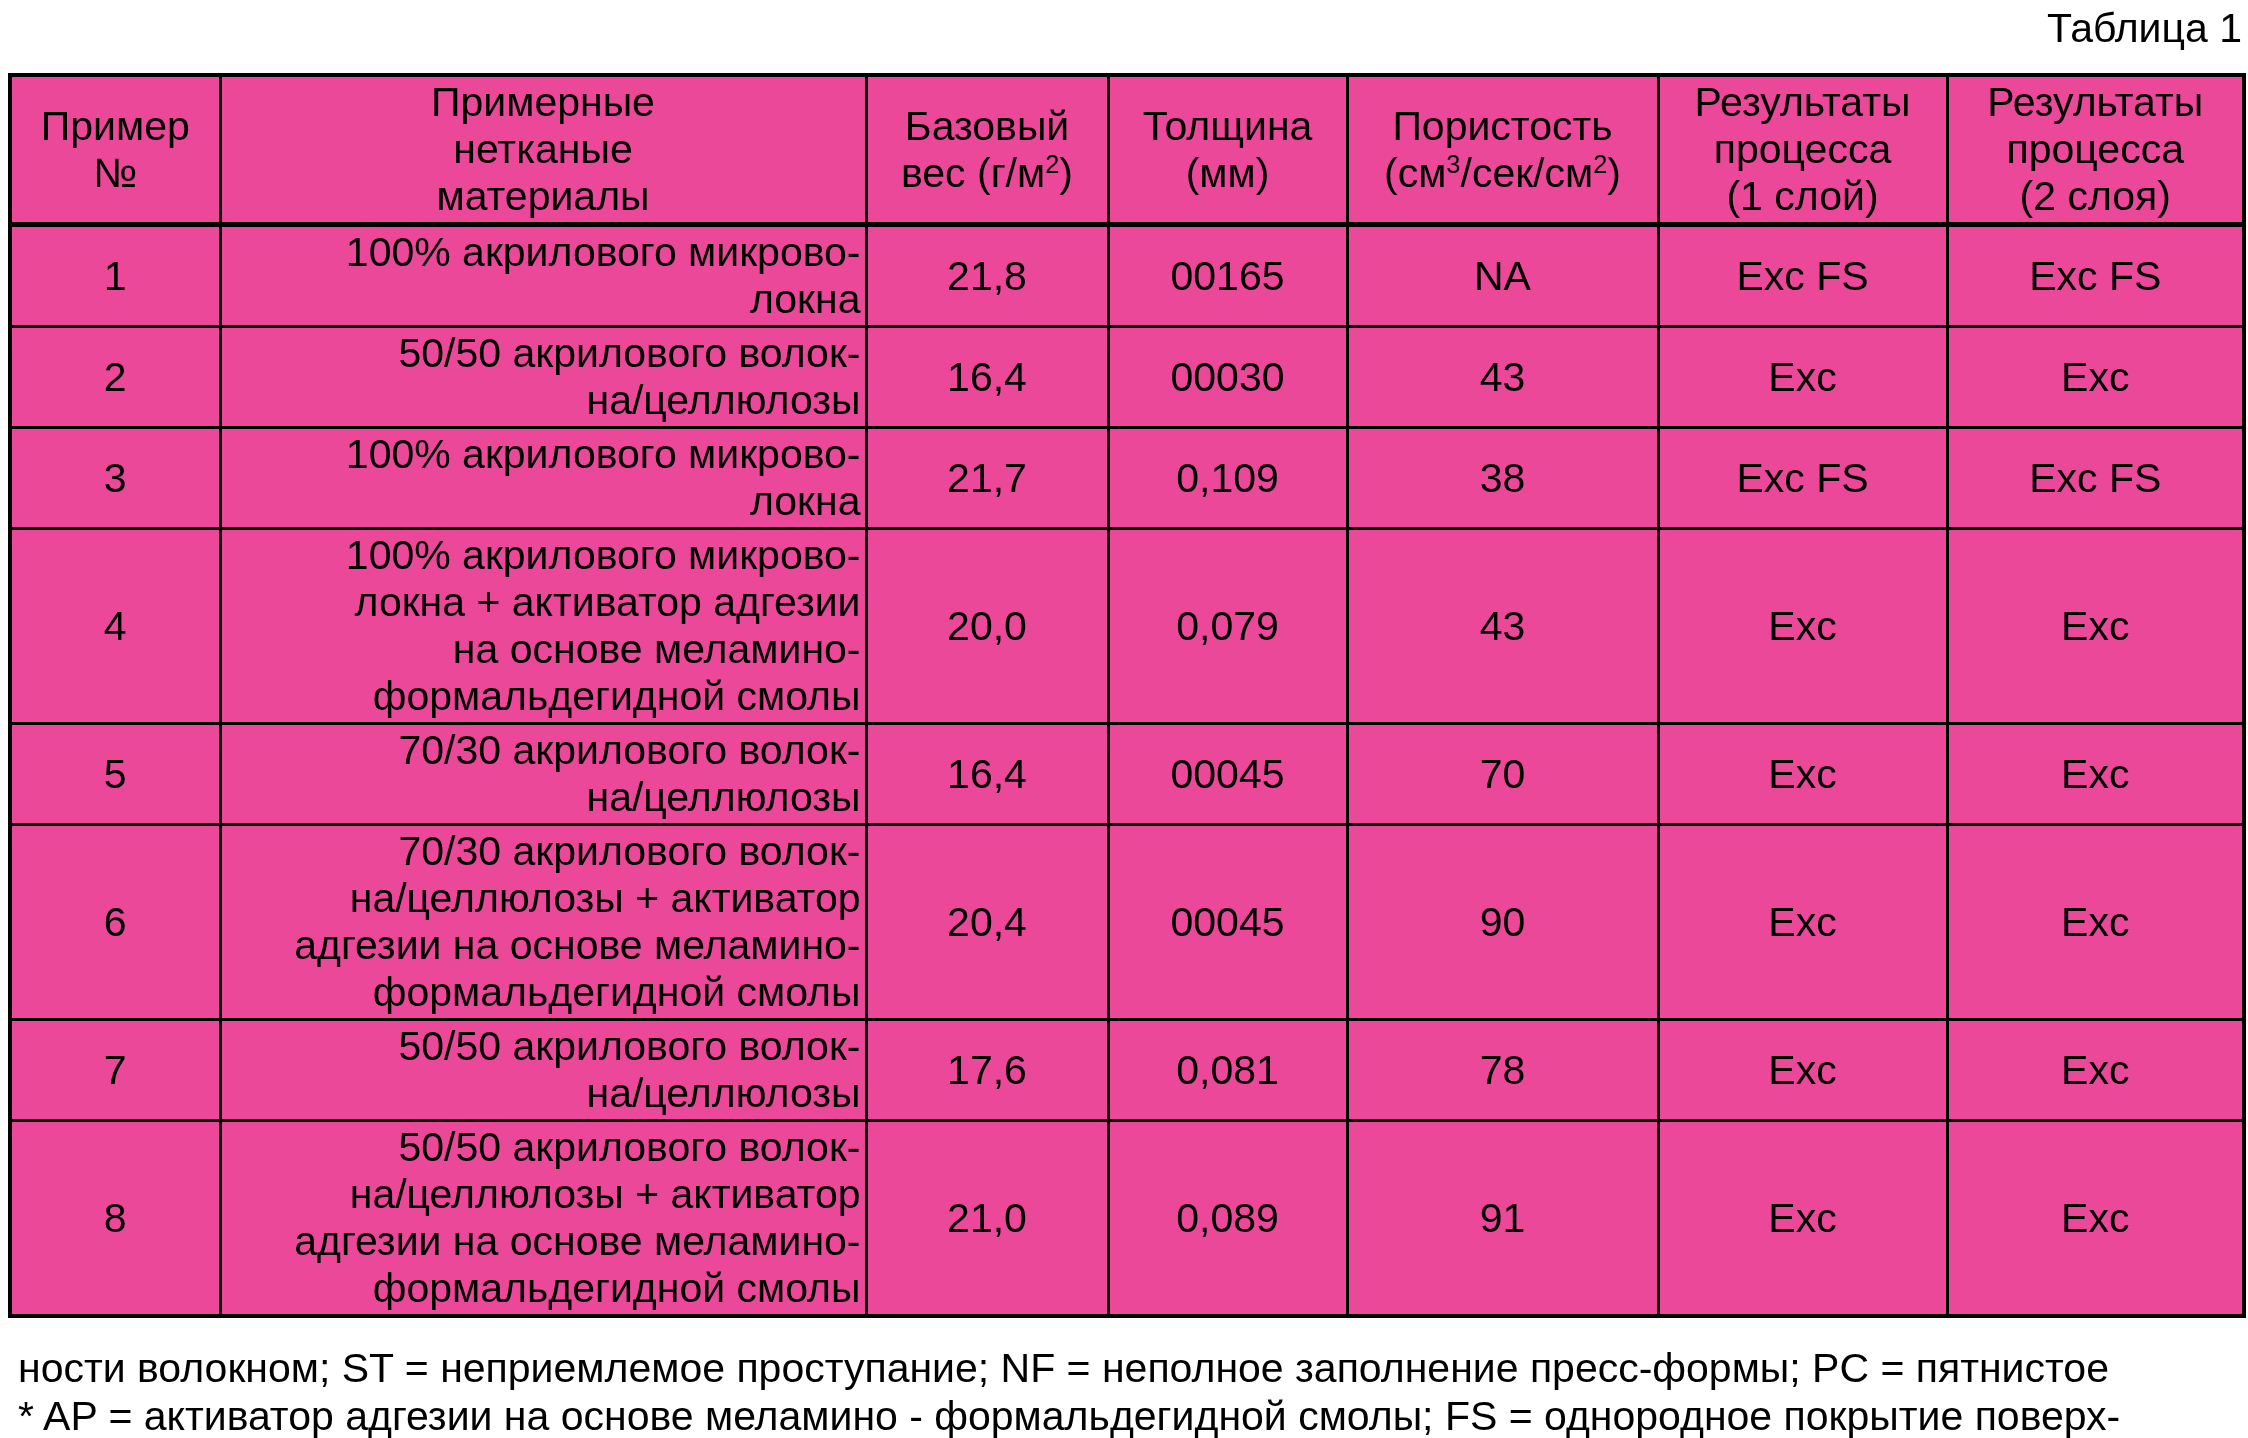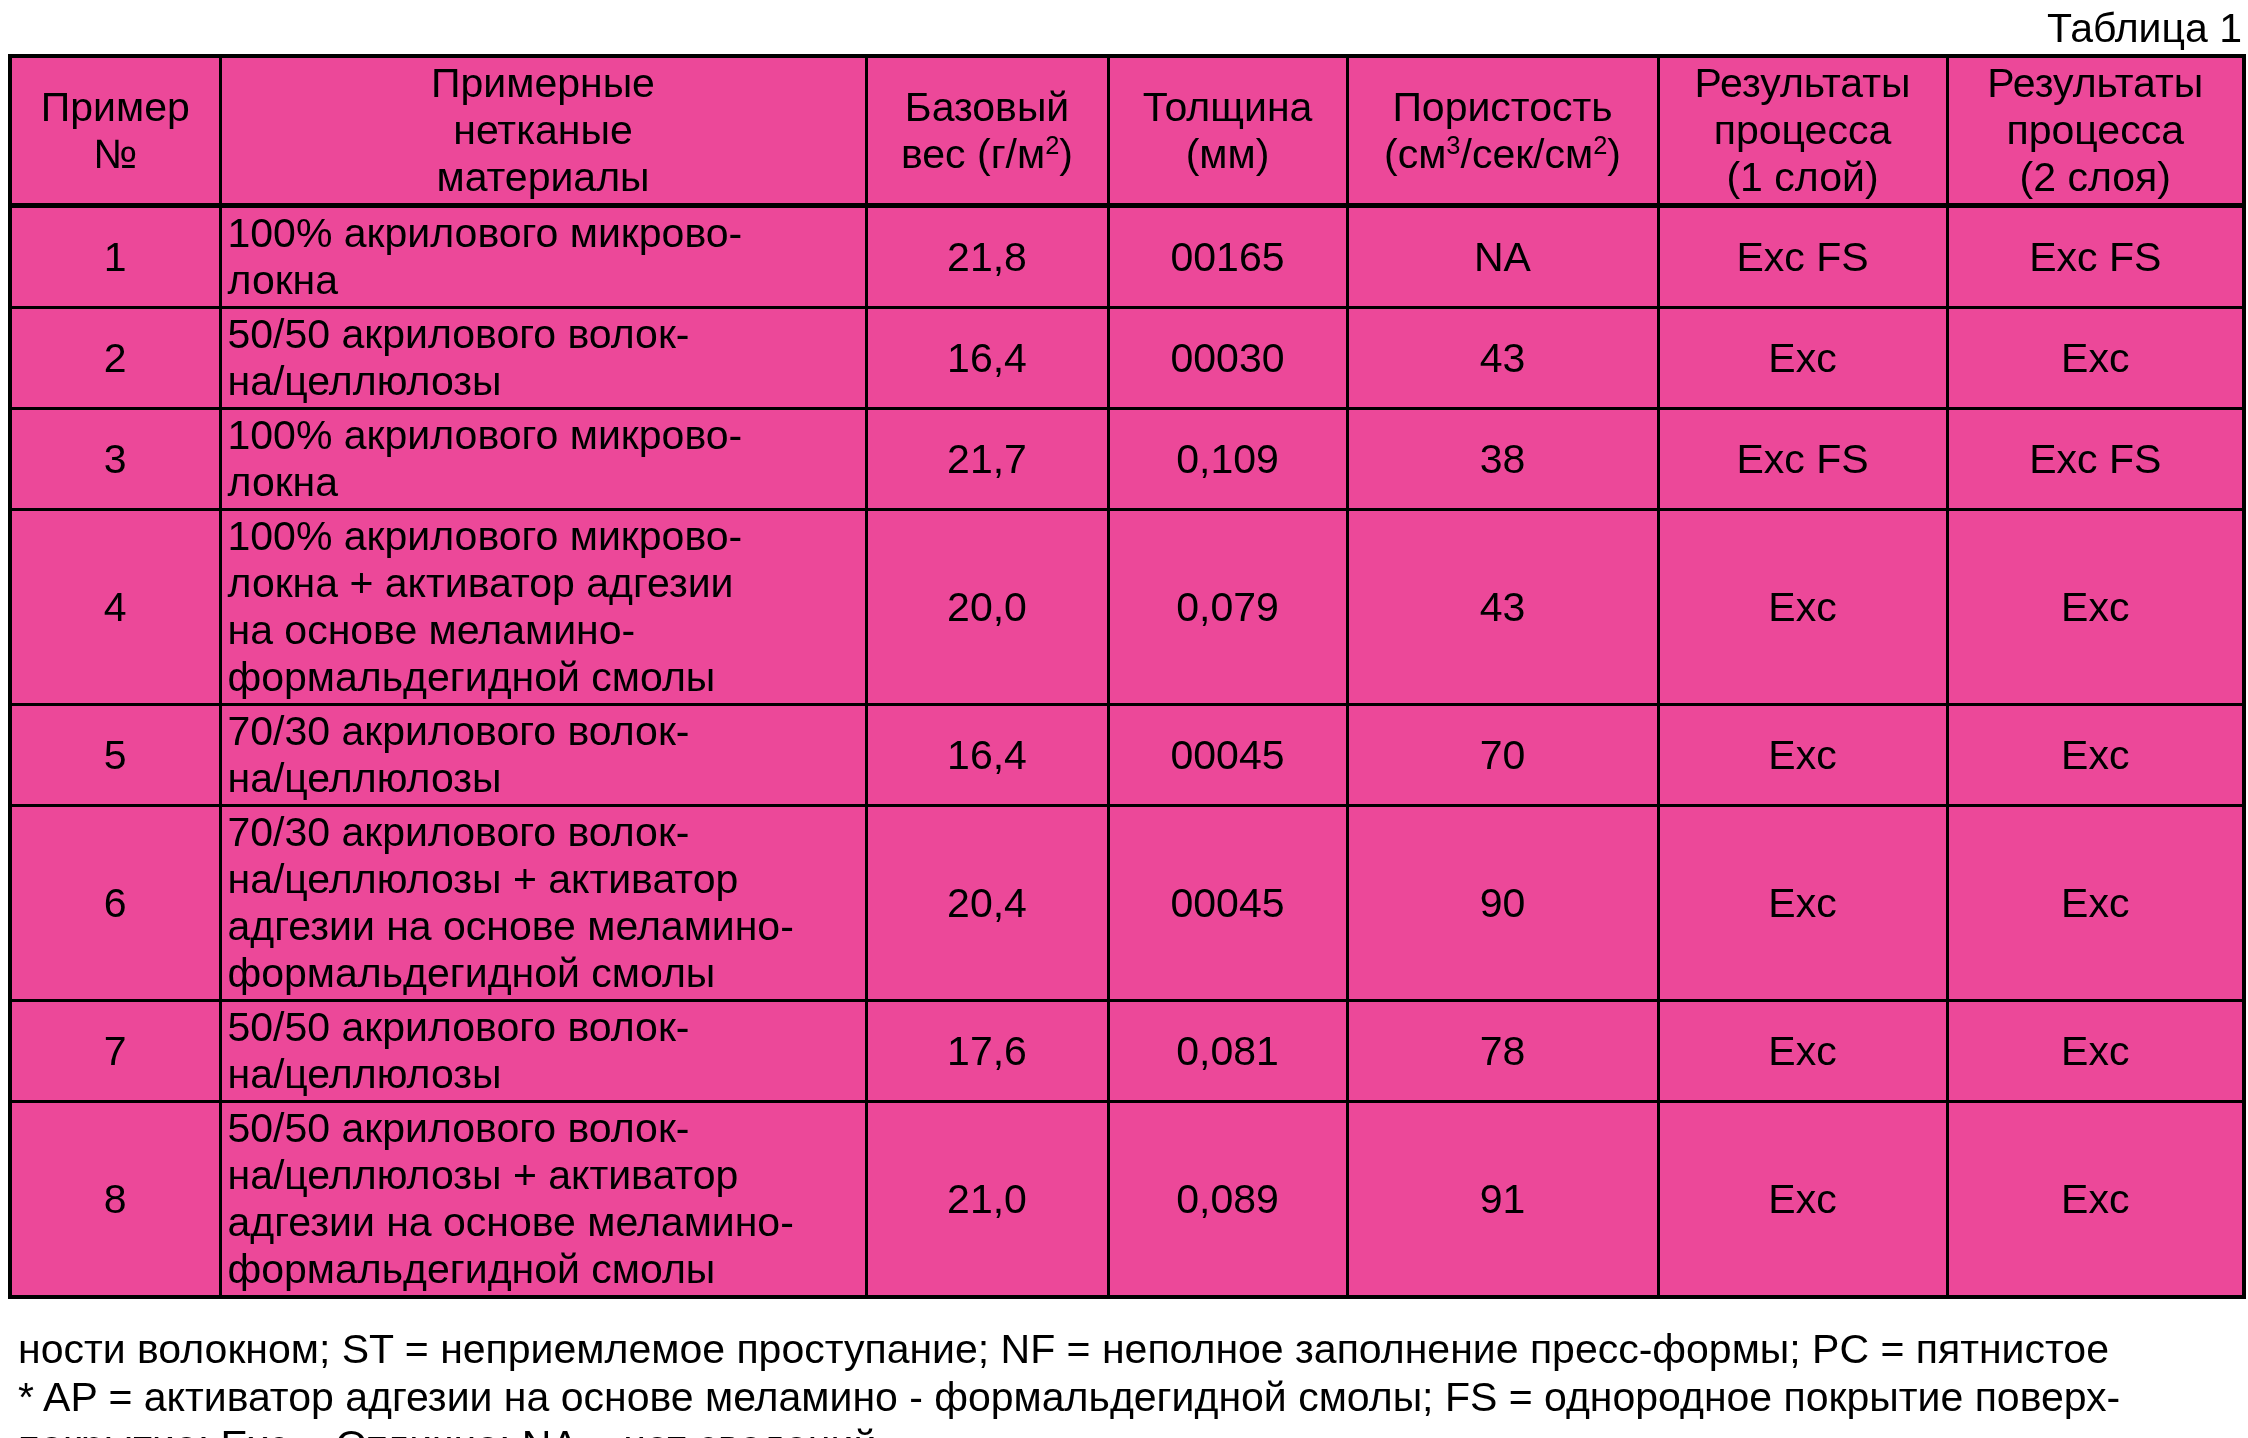--- a/index.html
+++ b/index.html
@@ -19,21 +19,21 @@
     position: absolute;
     left: 8px;
     top: 6px;
     width: 2234px;
   }
   .caption {
     width: 2234px;
     text-align: right;
     font-size: 41px;
     line-height: 44px;
-    margin-bottom: 4px;
+    margin-bottom: 23px;
   }
   table.doc-table {
     border-collapse: collapse;
     table-layout: fixed;
     width: 2234px;
     background: #ec4899;
     border: 4px solid #000000;
   }
   table.doc-table th,
   table.doc-table td {
@@ -43,21 +43,21 @@
     font-weight: normal;
     vertical-align: middle;
     text-align: center;
     padding: 2px 6px;
     overflow: hidden;
   }
   table.doc-table thead th {
     border-bottom: 5px solid #000000;
   }
   table.doc-table td.cell-material {
-    text-align: left;
+    text-align: right;
     padding-right: 4px;
   }
   col.c-example   { width: 210px; }
   col.c-material  { width: 646px; }
   col.c-weight    { width: 242px; }
   col.c-thickness { width: 239px; }
   col.c-porosity  { width: 311px; }
   col.c-result1   { width: 289px; }
   col.c-result2   { width: 297px; }
   .sup {

